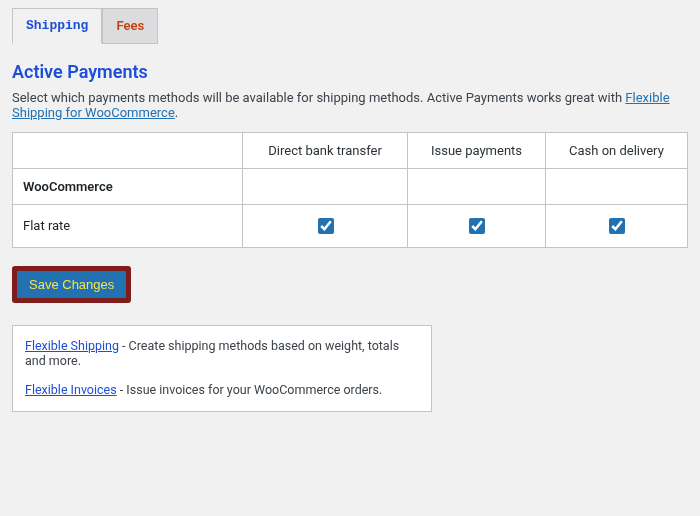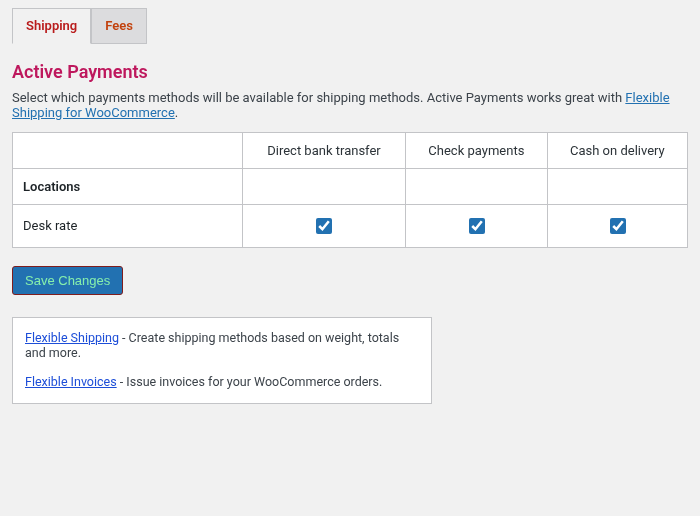--- a/index.html
+++ b/index.html
@@ -27,30 +27,31 @@
     color: #c2410c;
     font-weight: 600;
     font-size: 13px;
     margin-right: 0;
     cursor: pointer;
     line-height: 1.5;
   }
   .tab.active {
     background: #f1f1f1;
     border-bottom-color: #f1f1f1;
-    color: #b91c1c;
+    color: #1d4ed8;
+    font-family: Liberation Mono, monospace;
   }
   .tab + .tab {
     margin-left: 0;
   }
   h2 {
     font-size: 18px;
     font-weight: 400;
     margin: 18px 0 8px 0;
-    color: #be185d;
+    color: #1d4ed8;
   }
   h2.bold {
     font-weight: 600;
   }
   .desc {
     font-size: 13px;
     color: #3c434a;
     margin: 0 0 12px 0;
   }
   .desc a {
@@ -113,22 +114,22 @@
     background: #666;
     color: #fff;
     font-size: 10px;
     font-weight: 700;
     margin-left: 4px;
     line-height: 1;
   }
   .save-btn {
     margin-top: 18px;
     background: #2271b1;
-    color: #86efac;
-    border: 1px solid #7f1d1d;
+    color: #fde047;
+    border: 5px solid #7f1d1d;
     border-radius: 3px;
     padding: 6px 12px;
     font-size: 13px;
     cursor: pointer;
   }
   .promo {
     margin-top: 22px;
     background: #fff;
     border: 1px solid #c3c4c7;
     width: 420px;
@@ -167,33 +168,33 @@
 
   <p class="desc">
     <span>Select which payments methods will be available for shipping methods. Active Payments works great with </span><a href="#">Flexible Shipping for WooCommerce</a><span>.</span>
   </p>
 
   <table class="matrix">
     <thead>
       <tr>
         <th class="corner"></th>
         <th class="col">Direct bank transfer</th>
-        <th class="col">Check payments</th>
+        <th class="col">Issue payments</th>
         <th class="col">Cash on delivery</th>
       </tr>
     </thead>
     <tbody>
       <tr>
-        <td class="rowhead">Locations</td>
+        <td class="rowhead">WooCommerce</td>
         <td class="cell"></td>
         <td class="cell"></td>
         <td class="cell"></td>
       </tr>
       <tr>
-        <td class="rowhead normal">Desk rate</td>
+        <td class="rowhead normal">Flat rate</td>
         <td class="cell"><input type="checkbox" class="chk" checked="" style=""></td>
         <td class="cell"><input type="checkbox" class="chk" checked="" style=""></td>
         <td class="cell"><input type="checkbox" class="chk" checked="" style=""></td>
       </tr>
     </tbody>
   </table>
 
   <button class="save-btn">Save Changes</button>
 
   <div class="promo">

